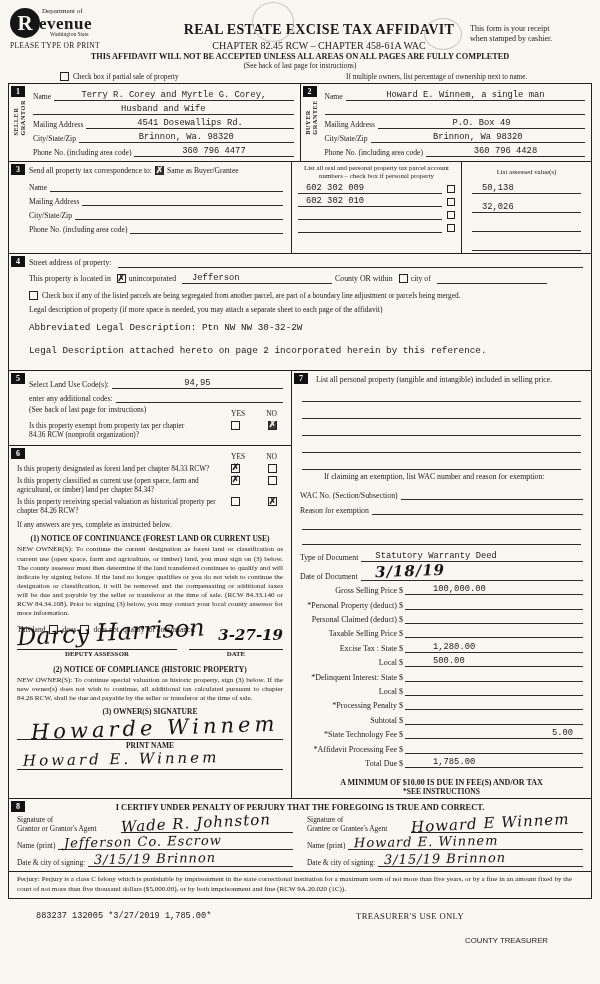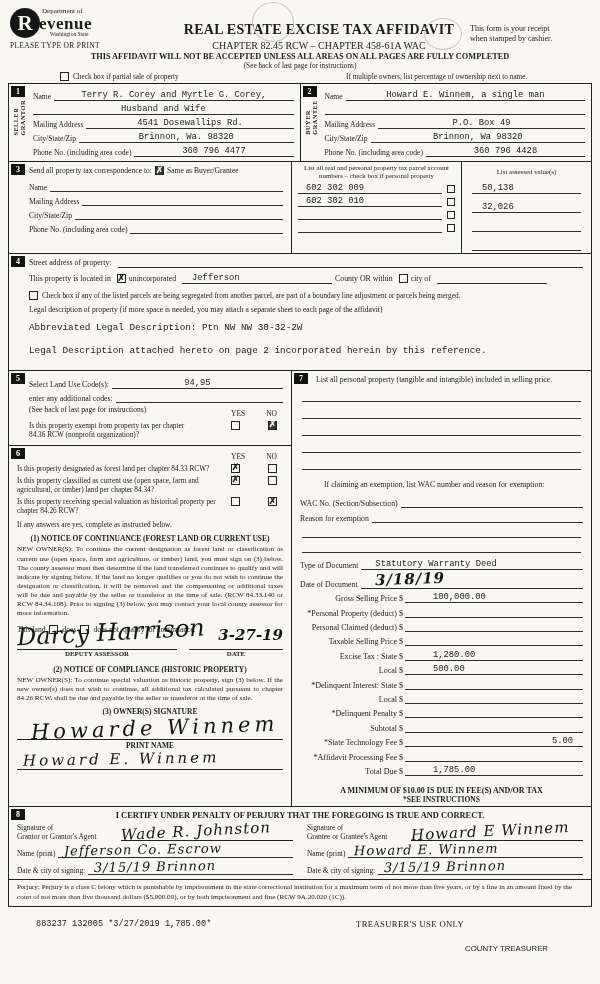--- a/index.html
+++ b/index.html
@@ -106,21 +106,21 @@
   .deputy-name{font-size:24px;flex:1.6;transform:rotate(-3deg);white-space:nowrap;}
   .deputy-date{font-size:15px;font-weight:bold;}
   .ownsig{display:block;border-bottom:1px solid #222;height:24px;text-align:left;padding-left:14px;}
   .ownsig .hw{font-size:21px;display:inline-block;transform:rotate(-2deg);letter-spacing:4px;white-space:nowrap;}
   .printname{display:block;border-bottom:1px solid #222;height:20px;padding-left:6px;}
   .printname .hw{font-size:15px;letter-spacing:3px;display:inline-block;transform:rotate(-1deg);white-space:nowrap;}
 
   
   .s7head{font-size:7.8px;line-height:1.45;padding-left:16px;}
   .ppline{border-bottom:1px solid #2d2d2d;height:17px;margin:0 2px;}
-  .exnote{font-size:7.8px;margin-top:10px;padding-left:24px;}
+  .exnote{font-size:7.8px;margin-top:2px;padding-left:24px;}
   .wacrow{display:flex;align-items:flex-end;height:15px;font-size:7.8px;}
   .wacrow .fline{justify-content:flex-start;}
   .reasonlines .ppline{height:15px;}
   .docrow{display:flex;align-items:flex-end;height:17px;font-size:7.8px;}
   .docrow .fline{justify-content:flex-start;padding-left:14px;}
   .hw-date{font-size:15px;font-weight:bold;display:inline-block;transform:rotate(-2deg);letter-spacing:1px;}
   .finrow{display:flex;align-items:flex-end;height:14.4px;font-size:8px;}
   .finlabel{flex:1;text-align:right;padding-right:2px;white-space:nowrap;}
   .finline{width:178px;border-bottom:1px solid #2d2d2d;display:flex;align-items:flex-end;padding-left:28px;min-height:10px;}
   .finline.right{justify-content:flex-end;padding-right:10px;padding-left:0;}
@@ -578,21 +578,21 @@
               <span class="typed"></span>
             </span>
           </div>
         <div class="finrow">
             <span class="finlabel">Local $</span>
             <span class="finline">
               <span class="typed"></span>
             </span>
           </div>
         <div class="finrow">
-            <span class="finlabel">*Delinquent Penalty $</span>
+            <span class="finlabel">*Processing Penalty $</span>
             <span class="finline">
               <span class="typed"></span>
             </span>
           </div>
         <div class="finrow">
             <span class="finlabel">Subtotal $</span>
             <span class="finline">
               <span class="typed"></span>
             </span>
           </div>

